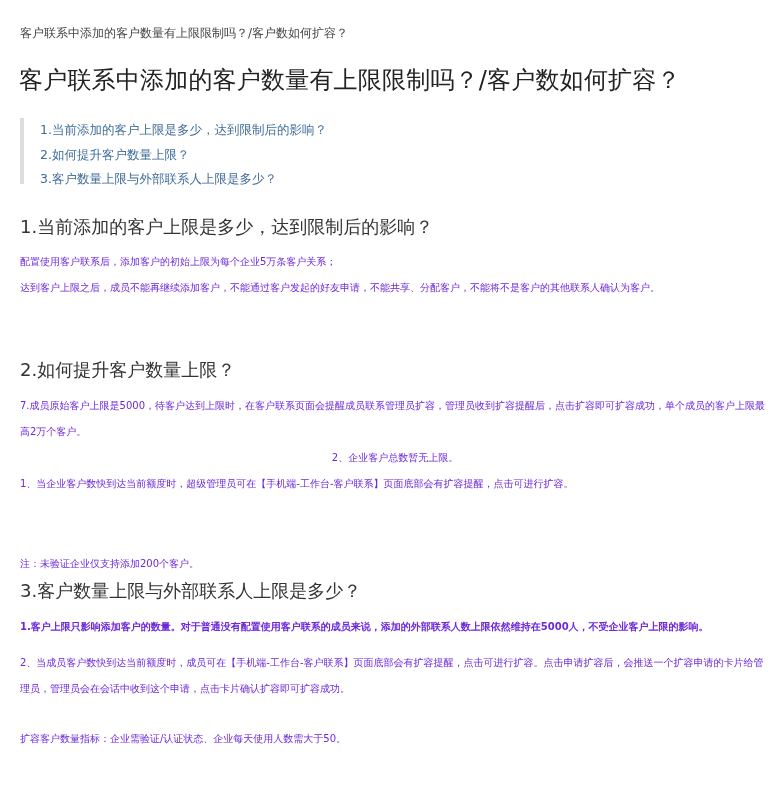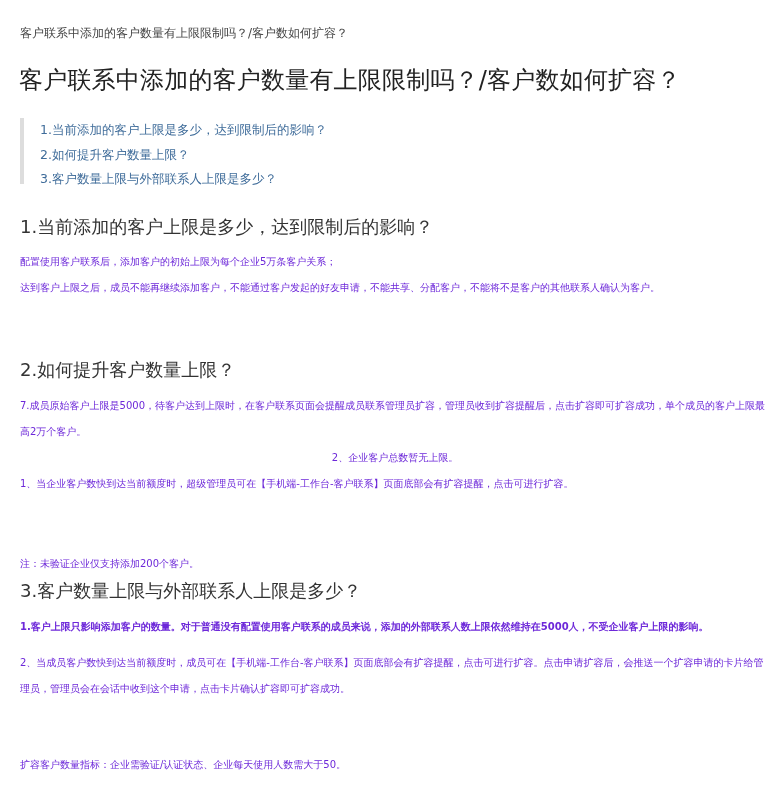--- a/index.html
+++ b/index.html
@@ -56,14 +56,14 @@
 
   <h2 class="section-heading" style="top:358px;">2.如何提升客户数量上限？</h2>
   <p class="para" style="top:393px;">7.成员原始客户上限是5000，待客户达到上限时，在客户联系页面会提醒成员联系管理员扩容，管理员收到扩容提醒后，点击扩容即可扩容成功，单个成员的客户上限最高2万个客户。</p>
   <p class="para" style="top:445px;text-align:center;">2、企业客户总数暂无上限。</p>
   <p class="para" style="top:471px;">1、当企业客户数快到达当前额度时，超级管理员可在【手机端-工作台-客户联系】页面底部会有扩容提醒，点击可进行扩容。</p>
   <p class="para" style="top:523px;margin-top:28px;">注：未验证企业仅支持添加200个客户。</p>
 
   <h2 class="section-heading" style="top:579px;">3.客户数量上限与外部联系人上限是多少？</h2>
   <p class="para" style="top:614px;font-weight:bold;">1.客户上限只影响添加客户的数量。对于普通没有配置使用客户联系的成员来说，添加的外部联系人数上限依然维持在5000人，不受企业客户上限的影响。</p>
   <p class="para" style="top:650px;">2、当成员客户数快到达当前额度时，成员可在【手机端-工作台-客户联系】页面底部会有扩容提醒，点击可进行扩容。点击申请扩容后，会推送一个扩容申请的卡片给管理员，管理员会在会话中收到这个申请，点击卡片确认扩容即可扩容成功。</p>
-  <p class="para" style="top:752px;">扩容客户数量指标：企业需验证/认证状态、企业每天使用人数需大于50。</p>
+  <p class="para" style="top:726px;">扩容客户数量指标：企业需验证/认证状态、企业每天使用人数需大于50。</p>
 </div>
 
 </body></html>

